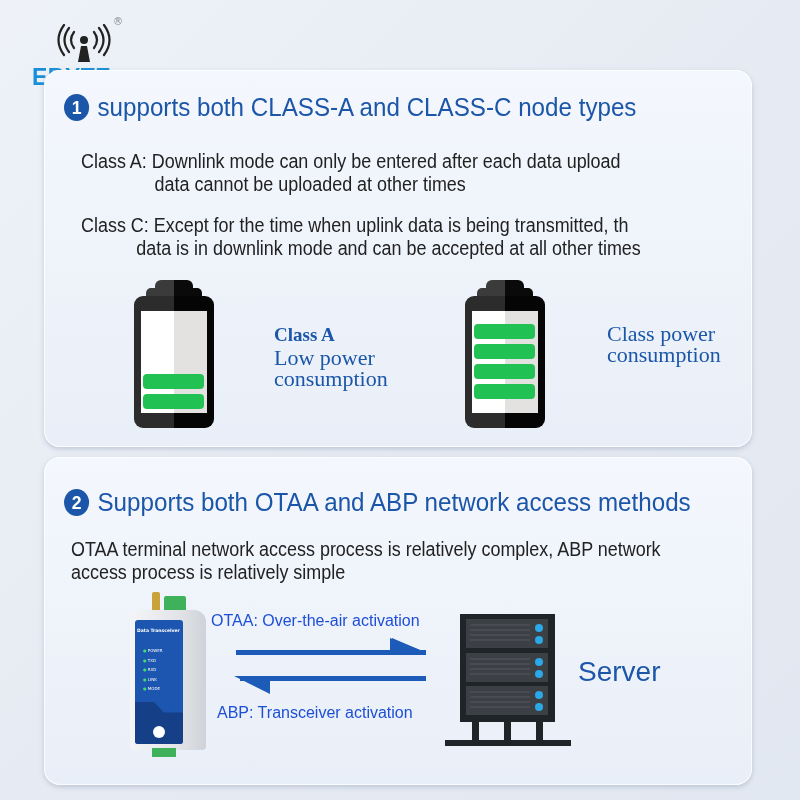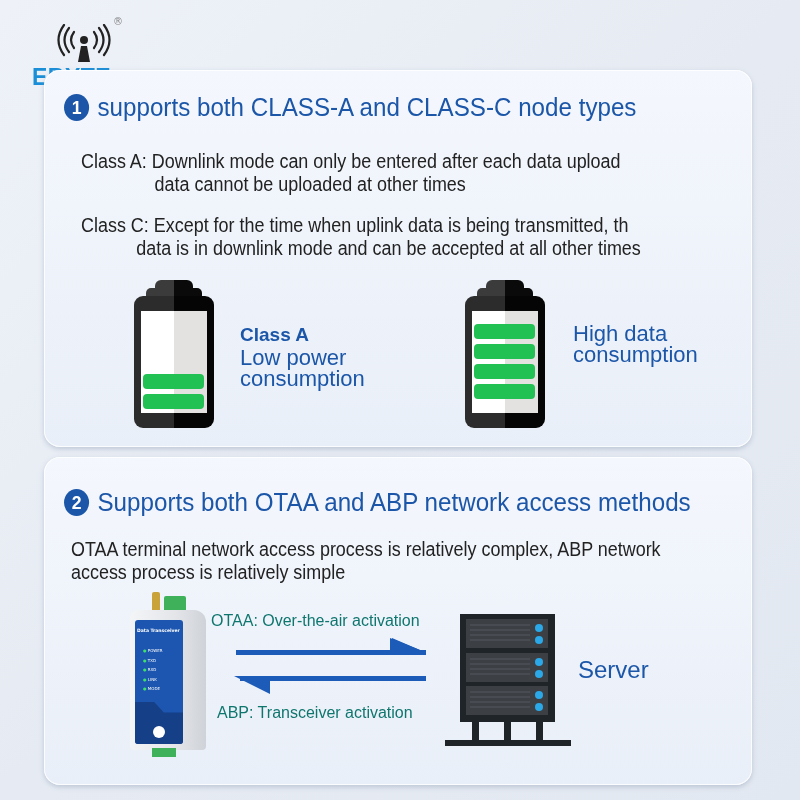--- a/index.html
+++ b/index.html
@@ -52,28 +52,28 @@
   .batt-body {
     position: absolute; left: 0; top: 16px; width: 80px; height: 132px;
     background: linear-gradient(90deg, #2c2c2c 50%, #050505 50%);
     border-radius: 9px;
   }
   .batt-screen {
     position: absolute; left: 7px; top: 31px; width: 66px; height: 102px;
     background: linear-gradient(90deg, #ffffff 50%, #e4e2e0 50%);
   }
   .batt-bar { position: absolute; left: 9px; width: 61px; height: 15px; background: #22c154; border-radius: 4px; }
-  .class-label { position: absolute; font-family: Liberation Sans, sans-serif; color: #1b56a8; }
+  .class-label { position: absolute; font-family: Liberation Serif, serif; color: #1b56a8; margin-left: 34px; }
   .class-label .t { font-weight: bold; font-size: 19px; line-height: 24px; }
   .class-label .d { font-size: 22px; line-height: 21px; }
   .device { position: absolute; left: 130px; top: 592px; width: 76px; height: 165px; }
   .arrow-label {
-    position: absolute; font-family: "Liberation Sans", sans-serif; font-size: 16px; color: #0f766e; white-space: nowrap; text-align: right;
-  }
-  .server-label { position: absolute; left: 578px; top: 656px; font-family: "Liberation Sans", sans-serif; font-size: 24px; color: #1b56a8; }
+    position: absolute; font-family: "Liberation Sans", sans-serif; font-size: 16px; color: #1d4ed8; white-space: nowrap; text-align: right;
+  }
+  .server-label { position: absolute; left: 578px; top: 656px; font-family: "Liberation Sans", sans-serif; font-size: 28px; color: #1b56a8; }
 </style>
 </head>
 <body>
 
 <div class="logo">
   <svg style="position:absolute;left:26px;top:10px" width="60" height="40" viewBox="0 0 60 40">
     <g fill="none" stroke="#222" stroke-width="2.2" stroke-linecap="round">
       <path d="M20 8 Q14 16 20 24"></path>
       <path d="M15 4 Q6 16 15 28"></path>
       <path d="M10 1 Q-1 16 10 31"></path>
@@ -122,21 +122,21 @@
     <div class="batt-cap"></div>
       <div class="batt-cap2"></div>
     <div class="batt-body"></div>
     <div class="batt-screen"></div>
     <div class="batt-bar" style="top:44px"></div>
     <div class="batt-bar" style="top:64px"></div>
     <div class="batt-bar" style="top:84px"></div>
     <div class="batt-bar" style="top:104px"></div>
   </div>
   <div class="class-label" style="left:529px; top:253px">
-    <div class="d">High data</div>
+    <div class="d">Class power</div>
     <div class="d">consumption</div>
   </div>
 </div>
 
 <div class="card card2">
   <div class="section-title" style="top:30px">
     <span class="num-badge">2</span>
     <span>Supports both OTAA and ABP network access methods</span>
   </div>
   <div class="para" style="left:27px; top:81px">

